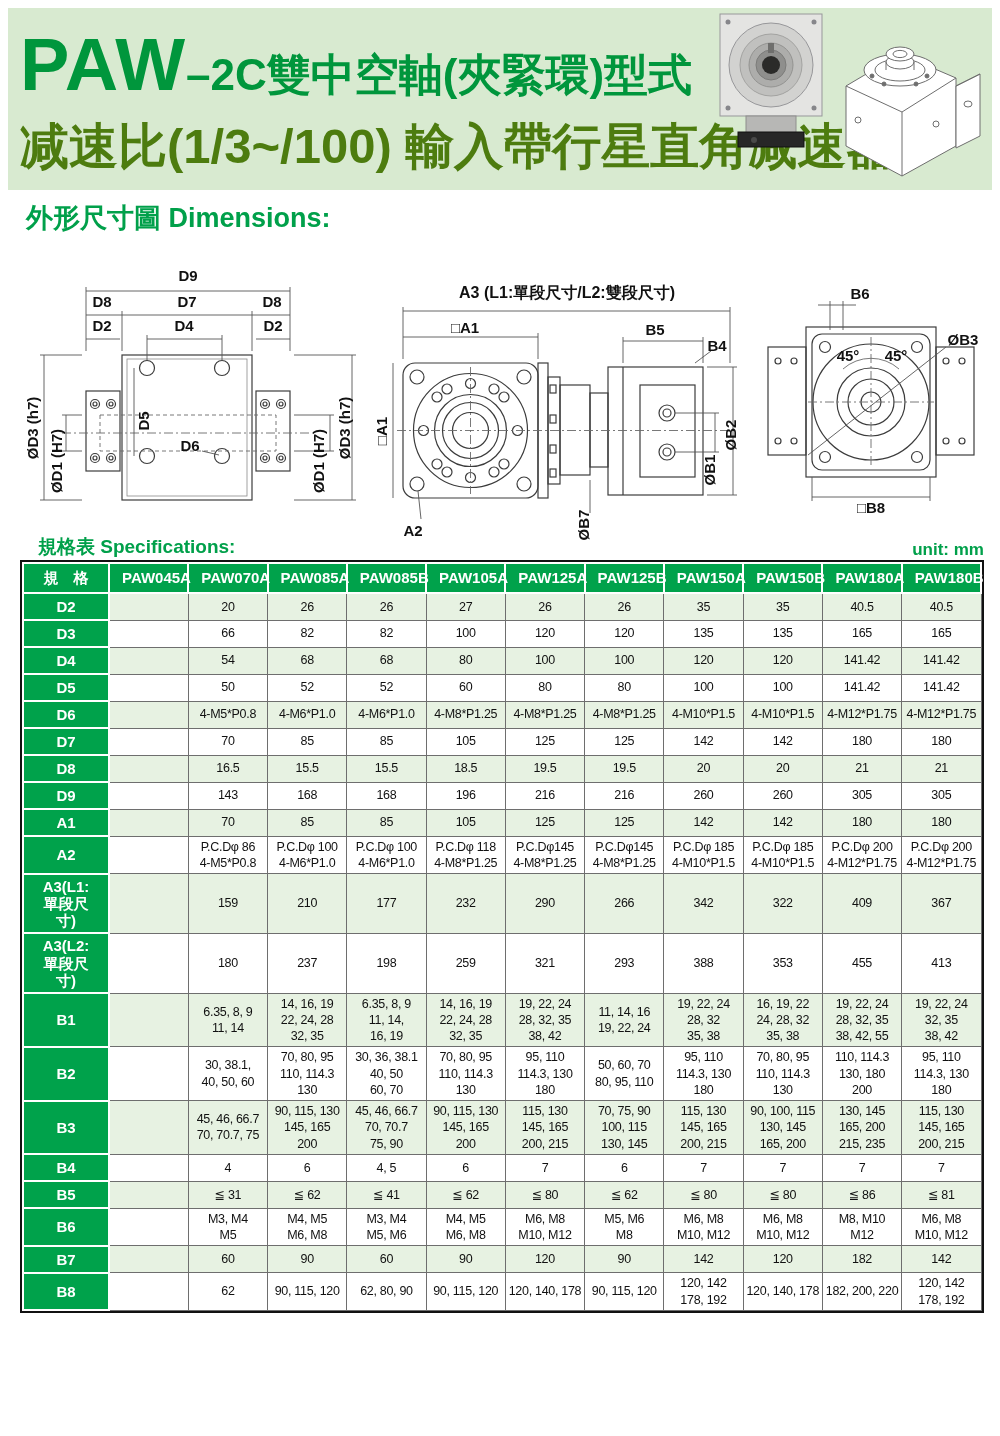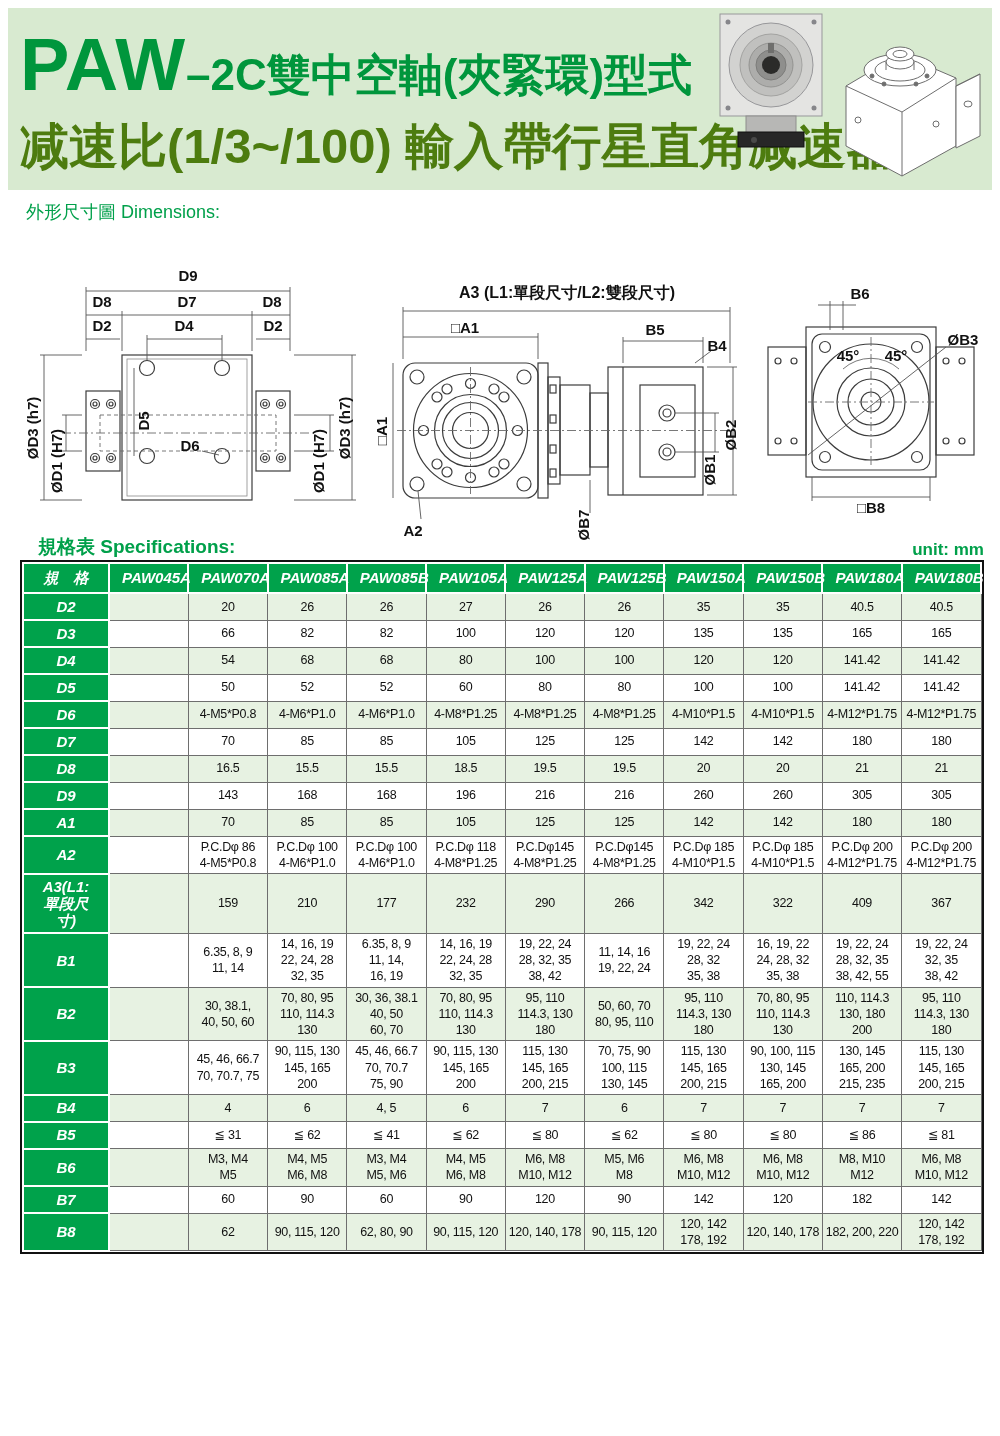--- a/index.html
+++ b/index.html
@@ -15,21 +15,21 @@
   .banner { position:absolute; left:8px; top:8px; width:984px; height:182px; background:#d8ead0; }
   .titles { position:absolute; left:12px; top:6px; }
   .title-line1 { color:#00963c; white-space:nowrap; line-height:1; margin-top:14px; }
   .title-line1 .paw { font-size:74px; font-weight:bold; letter-spacing:1px; }
   .title-line1 .rest { font-size:44px; font-weight:bold; }
   .title-line2 { color:#4d7c0f; font-size:49px; font-weight:bold; margin-top:12px; white-space:nowrap; }
   .product-photo { position:absolute; right:160px; top:2px; }
   .product-drawing { position:absolute; right:4px; top:16px; }
 
   
-  .dim-heading { position:absolute; left:26px; top:200px; color:#00a04a; font-size:18px; font-weight:normal; }
+  .dim-heading { position:absolute; left:26px; top:200px; color:#00a04a; font-size:27px; font-weight:bold; }
 
   
   .diagrams { position:absolute; left:0; top:245px; width:1000px; height:285px; }
   .diag { position:absolute; }
   .diag svg { position:absolute; left:0; top:0; }
   #diag-left   { left:22px;  top:18px; width:352px; height:250px; }
   #diag-middle { left:385px; top:8px;  width:360px; height:262px;margin-top:32px; }
   #diag-right  { left:748px; top:40px; width:248px; height:232px; }
   .dlab { position:absolute; transform:translate(-50%,-50%); font-size:15px; font-weight:bold; white-space:nowrap; color:#111; }
   .dlab.rot { transform:translate(-50%,-50%) rotate(-90deg); }
@@ -40,21 +40,21 @@
   .spec-bar .h { color:#00a04a; font-size:19px; font-weight:bold;margin-left:16px; }
   .spec-bar .u { color:#00a04a; font-size:17px; font-weight:bold; }
 
   
   .table-wrap { position:absolute; left:20px; top:560px; width:964px; border:2px solid #111; background:#fff; }
   table.spec { border-collapse:collapse; width:100%; table-layout:fixed; }
   table.spec col.c0 { width:86px; }
   table.spec th, table.spec td { text-align:center; vertical-align:middle; }
   table.spec th {
     background:#00a24b; color:#fff; font-weight:bold; font-size:15px;
-    border:2px solid #fff; padding:3px 12px; line-height:1.15;font-style:italic;
+    border:2px solid #fff; padding:3px 12px; line-height:1.15;
   }
   table.spec thead th { height:30px; }
   table.spec td {
     border:1px solid #6e6e6e; font-size:12.5px; letter-spacing:-0.3px;
     padding:2px 0; line-height:1.3; white-space:pre-line; height:27px; overflow:hidden;
   }
   table.spec tbody tr:nth-child(odd) td { background:#e7f2e2; }
   table.spec tbody tr:nth-child(even) td { background:#ffffff; }
 
   
@@ -510,20 +510,34 @@
             <td>177</td>
             <td>232</td>
             <td>290</td>
             <td>266</td>
             <td>342</td>
             <td>322</td>
             <td>409</td>
             <td>367</td>
           </tr>
           <tr>
+            <th>A3(L2:單段尺寸)</th>
+            <td></td>
+            <td>180</td>
+            <td>237</td>
+            <td>198</td>
+            <td>259</td>
+            <td>321</td>
+            <td>293</td>
+            <td>388</td>
+            <td>353</td>
+            <td>455</td>
+            <td>413</td>
+          </tr>
+          <tr>
             <th>B1</th>
             <td></td>
             <td>6.35, 8, 9
 11, 14</td>
             <td>14, 16, 19
 22, 24, 28
 32, 35</td>
             <td>6.35, 8, 9
 11, 14,
 16, 19</td>

